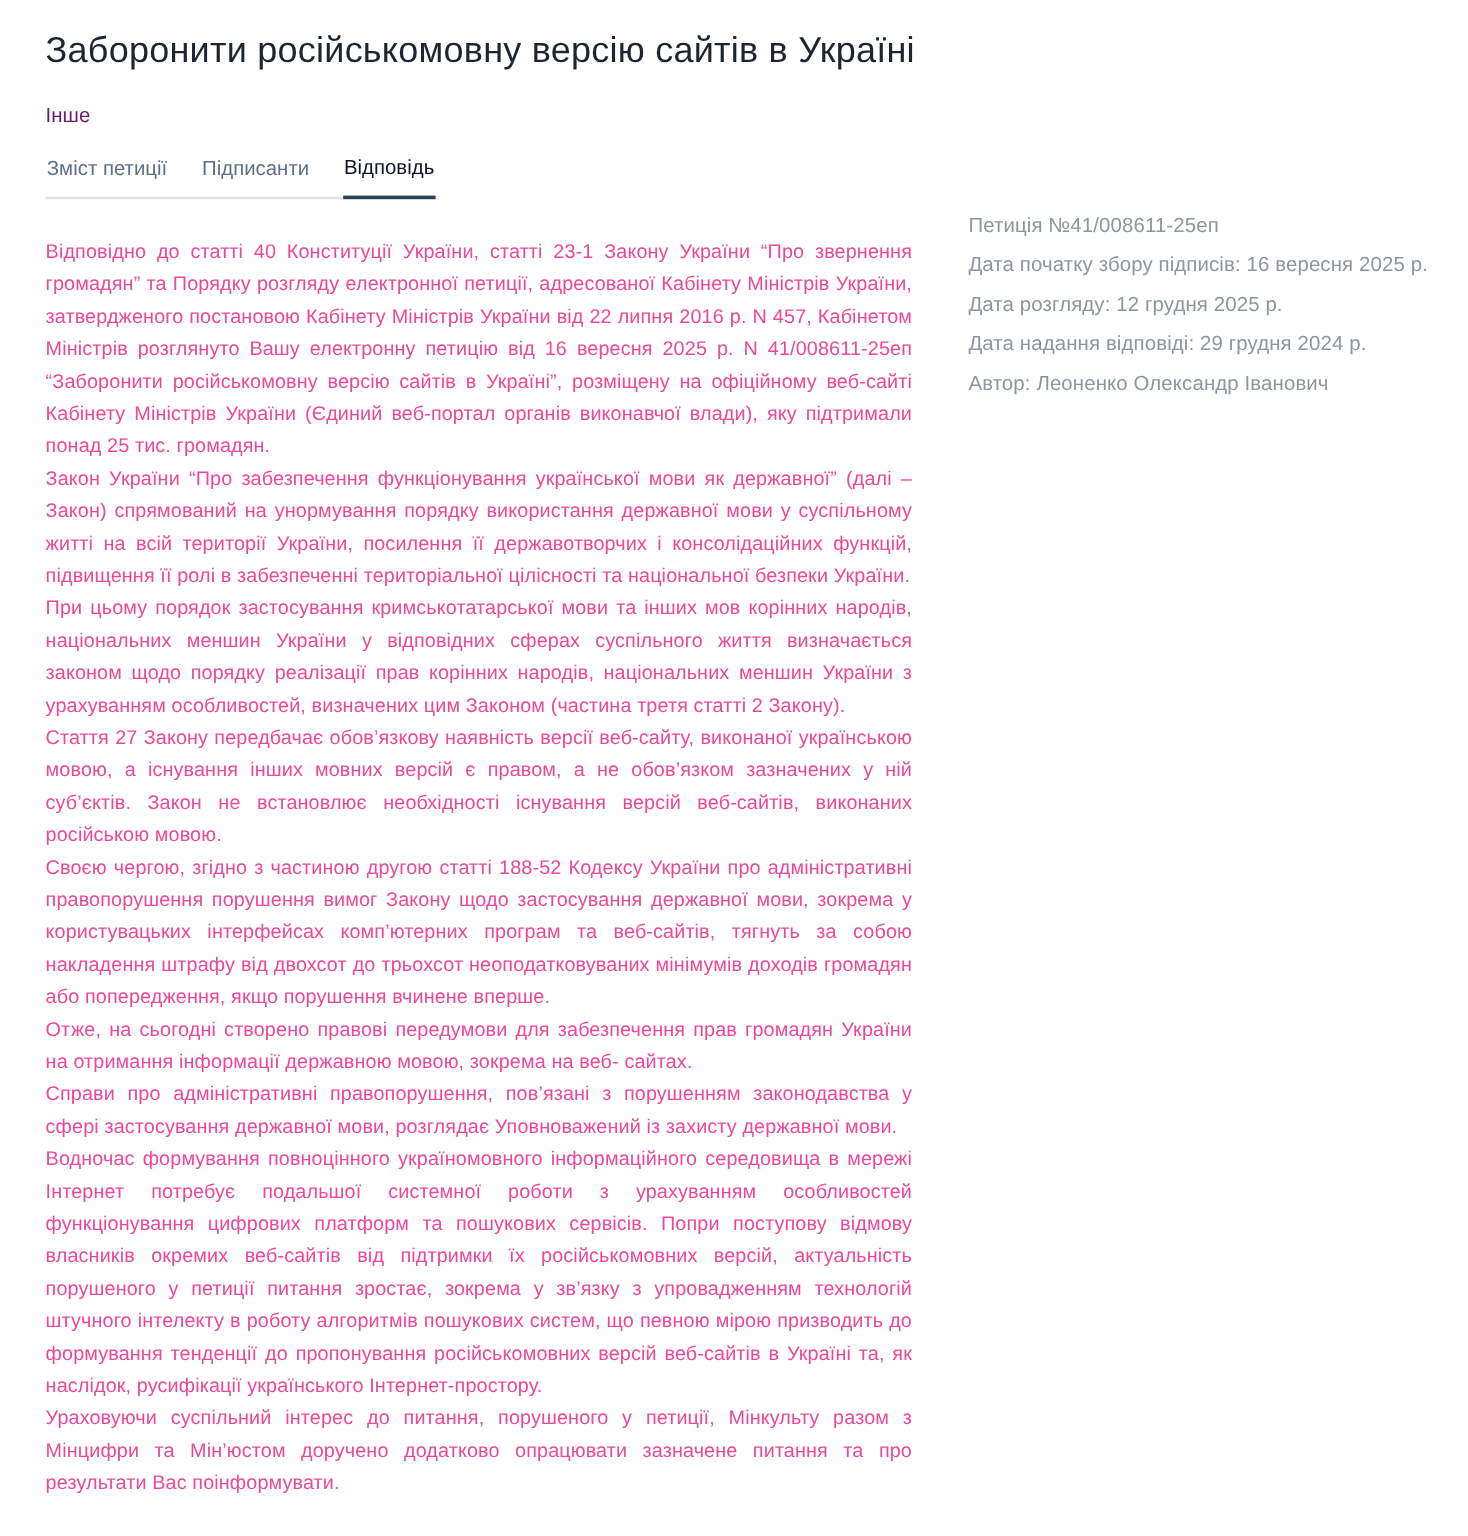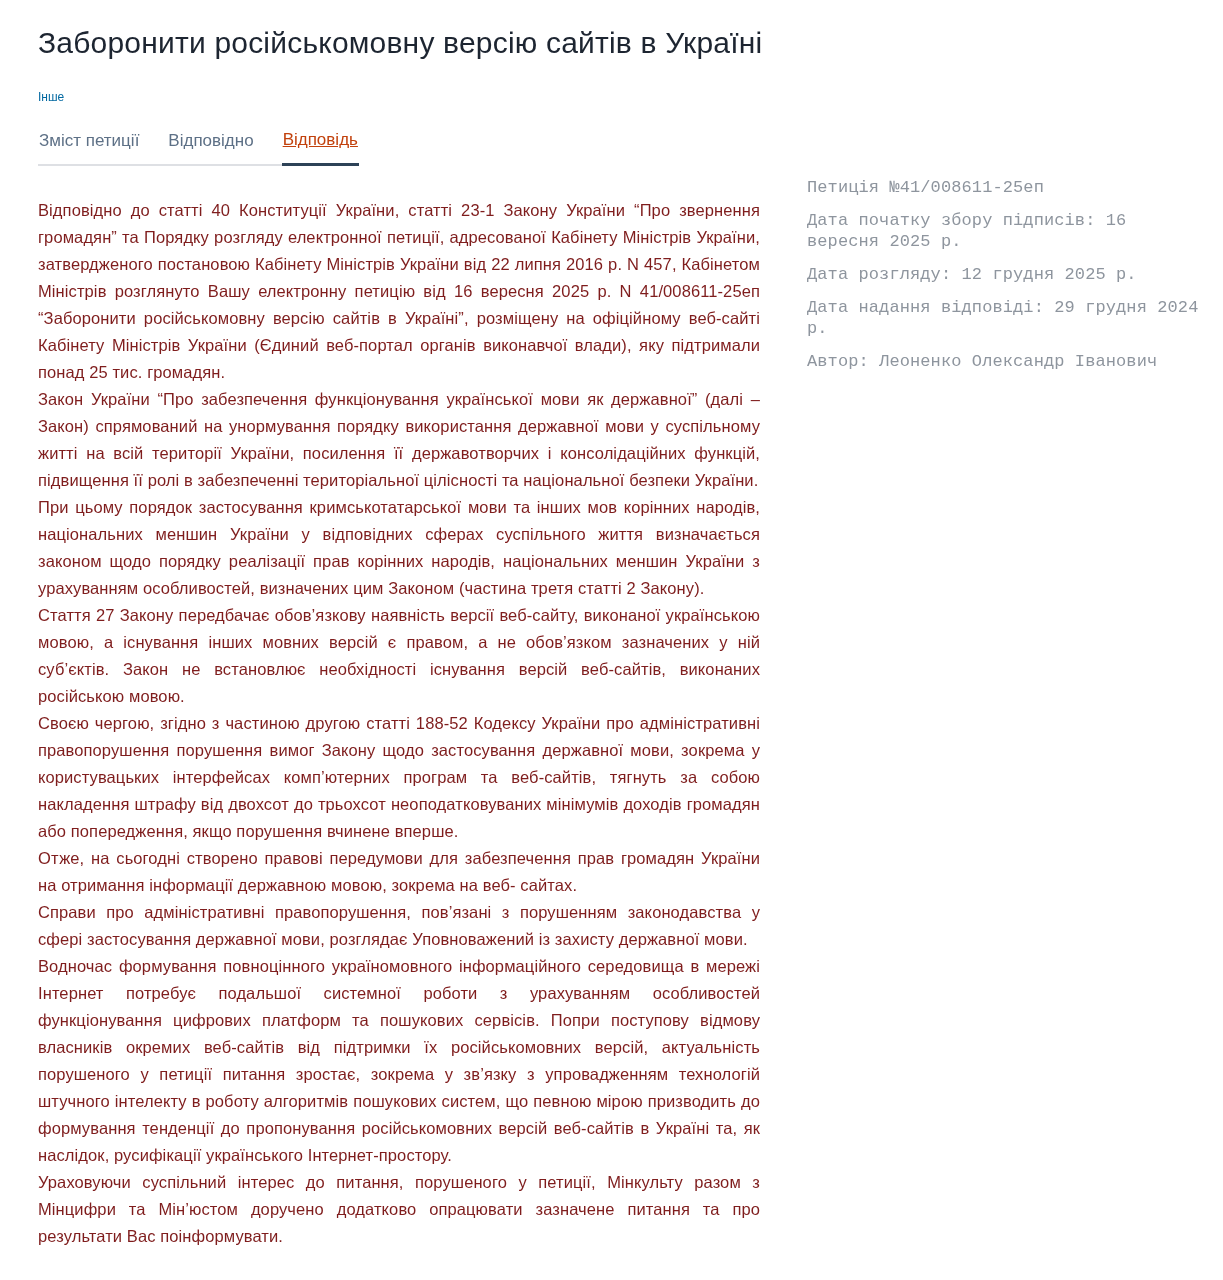--- a/index.html
+++ b/index.html
@@ -18,88 +18,86 @@
   h1.page-title {
     margin: 2px 0 0 0;
     font-size: 30px;
     line-height: 38px;
     font-weight: 500;
     color: #1d2531;
     letter-spacing: 0.2px;
   }
   .category {
     margin-top: 25px;
-    font-size: 12px;
+    font-size: 17px;
     line-height: 20px;
-    color: #0369a1;
+    color: #701a75;
   }
   .tabs {
     display: inline-flex;
     gap: 27px;
     margin-top: 23px;
     border-bottom: 2px solid #dee0e4;
     align-items: center;
   }
   .tab {
     font-size: 17px;
     line-height: 20px;
     padding: 0 1px 13px 1px;
     color: #5d7086;
     cursor: pointer;
     white-space: nowrap;
   }
   .tab.active {
-    color: #c2410c;
+    color: #0f172a;
     border-bottom: 3px solid #2d4257;
     margin-bottom: -2px;
-    text-decoration: underline;
   }
   .columns {
     display: flex;
     margin-top: 31px;
   }
   .response-text {
     flex: 0 0 722px;
     width: 722px;
   }
   .response-text p {
     margin: 0;
     font-size: 16.5px;
     line-height: 27px;
-    color: #7f1d1d;
+    color: #ec4899;
     text-align: justify;
     letter-spacing: 0.1px;
   }
   .meta {
     flex: 1;
     margin-left: 47px;
     margin-top: -20px;
     max-width: 410px;
-    font-family: Liberation Mono, monospace;
   }
   .meta-line {
     font-size: 17px;
     line-height: 21px;
     margin-bottom: 12px;
     color: #8e959e;
     letter-spacing: 0.1px;
   }
 </style>
 </head>
 <body>
 
 <div class="page">
 
   <h1 class="page-title">Заборонити російськомовну версію сайтів в Україні</h1>
 
   <div class="category">Інше</div>
 
   <nav class="tabs">
     <span class="tab">Зміст петиції</span>
-    <span class="tab">Відповідно</span>
+    <span class="tab">Підписанти</span>
     <span class="tab active">Відповідь</span>
   </nav>
 
   <div class="columns">
 
     <main class="response-text">
       <p>Відповідно до статті 40 Конституції України, статті 23-1 Закону України “Про звернення громадян” та Порядку розгляду електронної петиції, адресованої Кабінету Міністрів України, затвердженого постановою Кабінету Міністрів України від 22 липня 2016 р. N 457, Кабінетом Міністрів розглянуто Вашу електронну петицію від 16 вересня 2025 р. N 41/008611-25еп “Заборонити російськомовну версію сайтів в Україні”, розміщену на офіційному веб-сайті Кабінету Міністрів України (Єдиний веб-портал органів виконавчої влади), яку підтримали понад 25 тис. громадян.</p>
       <p>Закон України “Про забезпечення функціонування української мови як державної” (далі – Закон) спрямований на унормування порядку використання державної мови у суспільному житті на всій території України, посилення її державотворчих і консолідаційних функцій, підвищення її ролі в забезпеченні територіальної цілісності та національної безпеки України.</p>
       <p>При цьому порядок застосування кримськотатарської мови та інших мов корінних народів, національних меншин України у відповідних сферах суспільного життя визначається законом щодо порядку реалізації прав корінних народів, національних меншин України з урахуванням особливостей, визначених цим Законом (частина третя статті 2 Закону).</p>
       <p>Стаття 27 Закону передбачає обов’язкову наявність версії веб-сайту, виконаної українською мовою, а існування інших мовних версій є правом, а не обов’язком зазначених у ній суб’єктів. Закон не встановлює необхідності існування версій веб-сайтів, виконаних російською мовою.</p>

